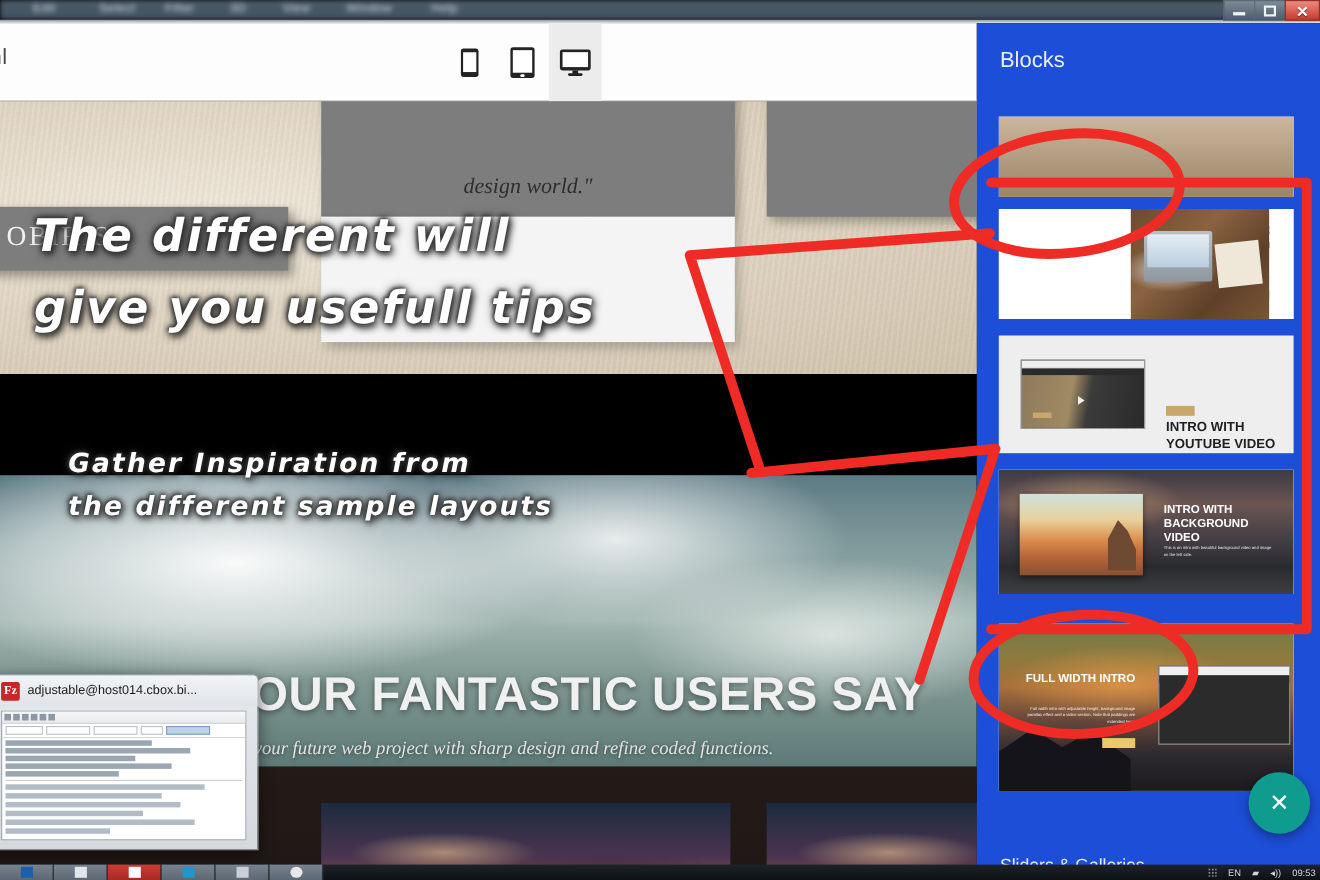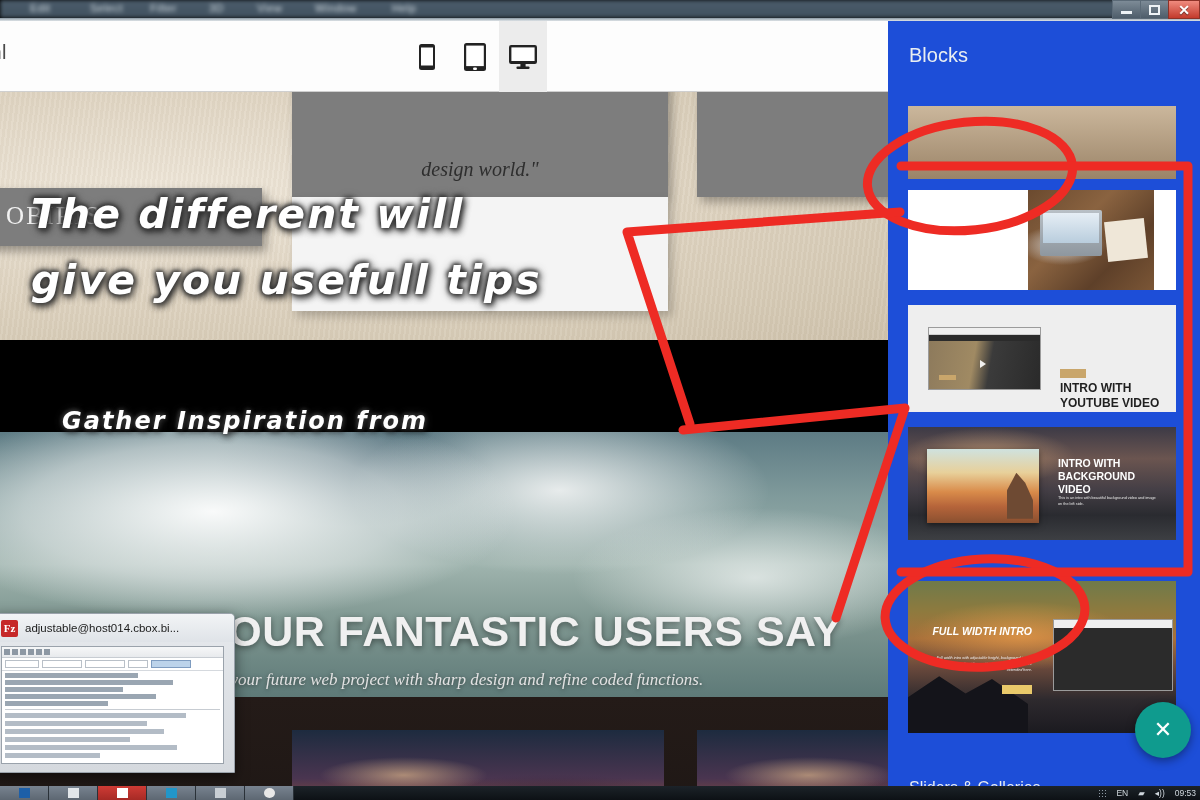--- a/index.html
+++ b/index.html
@@ -194,21 +194,21 @@
     background:linear-gradient(180deg,#cfe2df 0%,#e8d09a 32%,#d98b4a 58%,#b5643a 78%,#8a5030 100%);
     box-shadow:0 2px 6px rgba(0,0,0,.5); }
   .b3 .rock { position:absolute; right:6px; top:32%; width:26px; height:46px;
     background:#6e4a33; clip-path:polygon(0 38%,36% 0,70% 22%,100% 60%,100% 100%,0 100%); }
   .b3 h4 { position:absolute; left:150px; top:30px; width:106px;
     font-size:10.5px; font-weight:bold; color:#fff; line-height:1.25; }
   .b3 p { position:absolute; left:150px; top:68px; width:100px;
     font-size:3.8px; color:#e6e6e6; line-height:1.6; }
 
   
-  .b4 { top:492px; height:152px;font-style:italic; }
+  .b4 { top:478px; height:152px; }
   .b4 .bg { position:absolute; inset:0;
     background:
       radial-gradient(ellipse 150px 48px at 42% 36%, rgba(255,170,80,.55), rgba(0,0,0,0) 72%),
       linear-gradient(180deg,#6f7a4a 0%,#8e7a3e 20%,#a8703a 38%,#6c4a3c 56%,#2e2a2e 78%,#1b1a20 100%); }
   .b4 .mtn { position:absolute; left:0; bottom:0; width:120px; height:66px;
     background:#14141a; clip-path:polygon(0 100%,0 46%,26% 14%,48% 40%,70% 18%,100% 56%,100% 100%); }
   .b4 h4 { position:absolute; left:20px; top:44px; width:104px; text-align:right;
     font-size:10.5px; font-weight:bold; color:#fff; line-height:1.25; }
   .b4 p { position:absolute; left:20px; top:74px; width:104px; text-align:right;
     font-size:3.8px; color:#eee; line-height:1.6; }
@@ -334,20 +334,21 @@
         </div>
     </div>
   </div>
 
   <div class="ann ann1">
     <div>The different will</div>
     <div>give you usefull tips</div>
   </div>
   <div class="ann ann2">
     <div>Gather Inspiration from</div>
+    <div>the different sample layouts</div>
   </div>
 
   <div class="fz">
     <div class="fz-title">
       <div class="fz-ico">Fz</div>
       <div class="fz-tt">adjustable@host014.cbox.bi...</div>
     </div>
     <div class="fz-body">
       <div class="fz-tools">
         <i></i>

